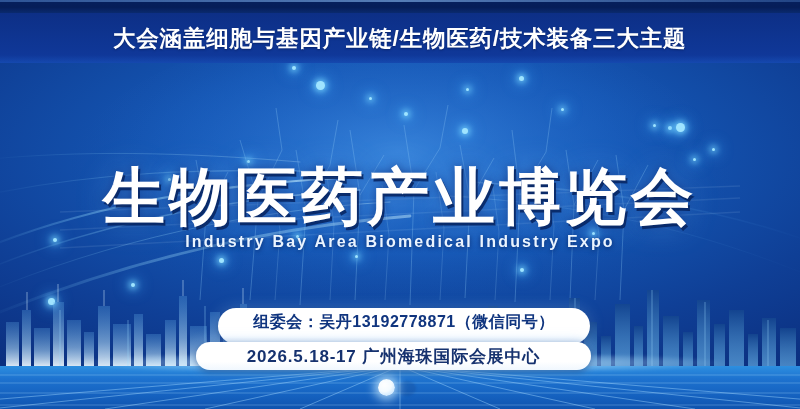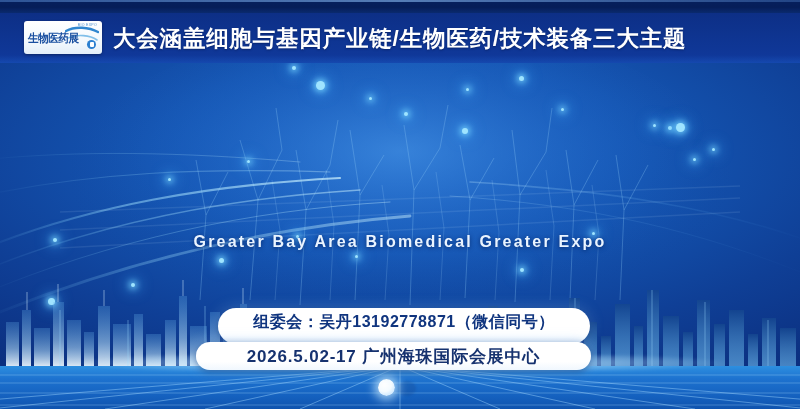--- a/index.html
+++ b/index.html
@@ -468,33 +468,25 @@
           <path d="M0 17 L800 17"></path>
           <path d="M0 27 L800 27"></path>
           <path d="M0 39 L800 39"></path>
       </g>
     </svg>
   </div>
 
   <div class="sphere-shadow"></div>
   <div class="sphere"></div>
 
-  <div class="title-en">Greater Bay Area Biomedical Greater Expo</div>
+  <div class="title-main">生物医药产业博览会</div>
+  <div class="title-en">Industry Bay Area Biomedical Industry Expo</div>
 
   <div class="pill pill-contact">组委会：吴丹13192778871（微信同号）</div>
-  <div class="pill pill-date">2026.5.02-17  广州海珠国际会展中心</div>
+  <div class="pill pill-date">2026.5.18-17  广州海珠国际会展中心</div>
 
   <div class="header-bar">
-    <div class="logo">
-      <svg class="logo-swoosh" viewBox="0 0 34 22">
-        <path d="M1 6 C 10 1, 24 2, 33 7" stroke="#2f86cf" stroke-width="2.4" fill="none" stroke-linecap="round"></path>
-        <path d="M3 13 C 12 9, 25 10, 32 15" stroke="#63b0e4" stroke-width="1.6" fill="none" stroke-linecap="round" opacity=".8"></path>
-      </svg>
-      <div class="logo-tiny">BIO EXPO</div>
-      <div class="logo-text">生物医药展</div>
-      <div class="logo-mark"></div>
-    </div>
     <div class="header-title">大会涵盖细胞与基因产业链/生物医药/技术装备三大主题</div>
   </div>
 
   <div class="top-strip"></div>
 
 </div>
 
 </body></html>

